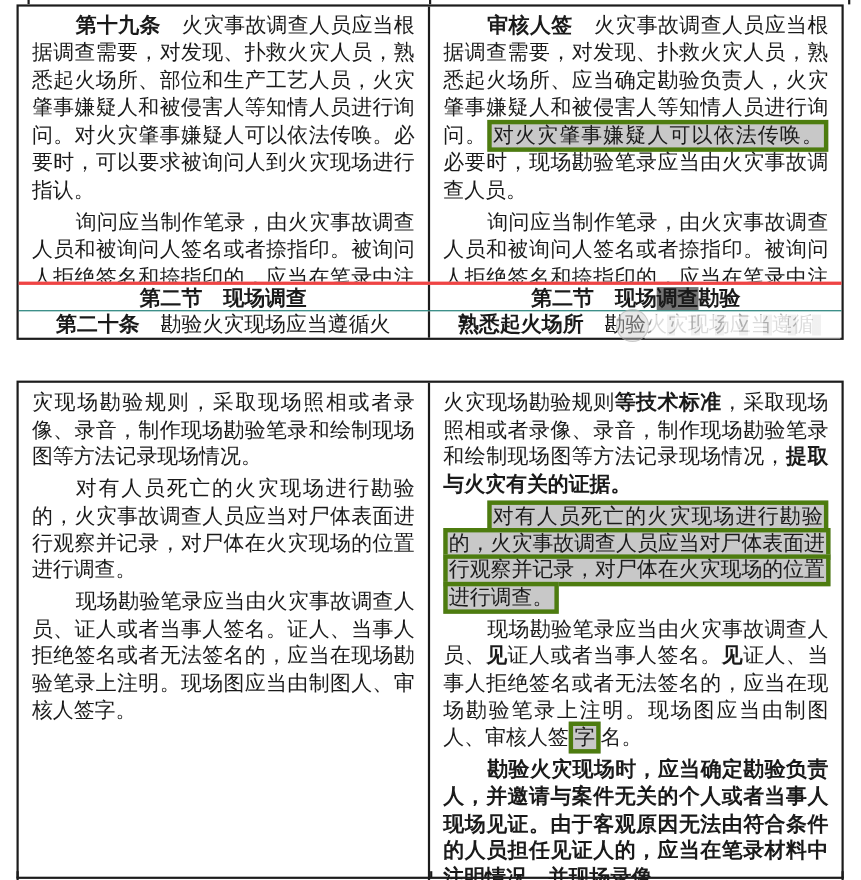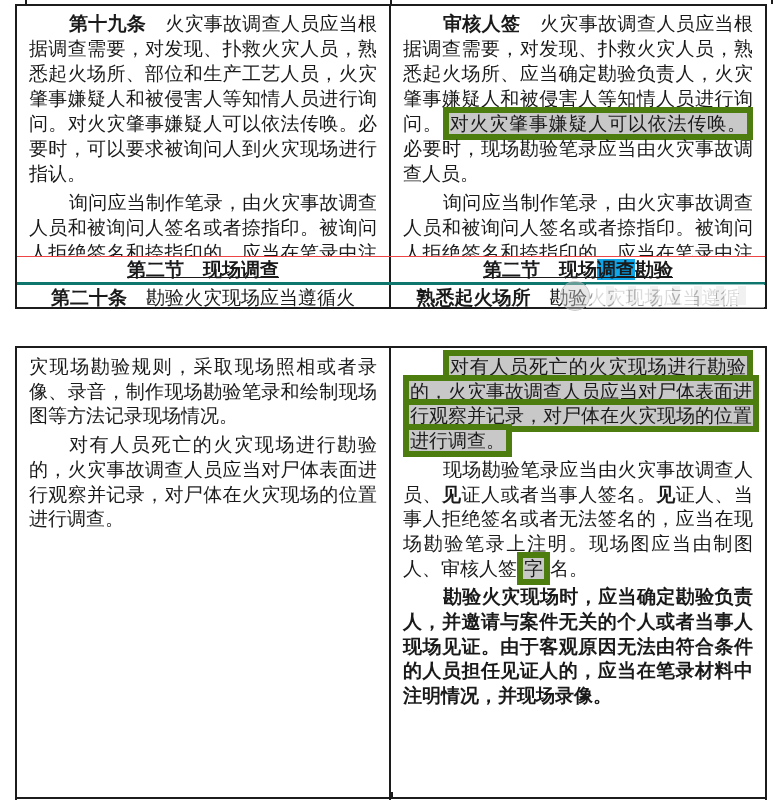--- a/index.html
+++ b/index.html
@@ -10,39 +10,39 @@
     font-size:19px;
   }
   .cmp-table{
     position:absolute;left:15px;width:752px;
     border:2px solid #1c1c1c;box-sizing:border-box;background:#fff;
   }
   .t-top{top:4px;}
   .t-bottom{top:346px;height:456px;display:flex;}
   .row{display:flex;box-sizing:border-box;}
   .row-body{height:250px;}
-  .row-section{height:26px;border-top:1px solid #ef4444;text-decoration:underline;}
-  .row-article{height:25px;border-top:3px solid #0f766e;}
+  .row-section{height:26px;border-top:3px solid #ef4444;}
+  .row-article{height:25px;border-top:1px solid #0f766e;}
   .cell{
     width:50%;box-sizing:border-box;padding:1px 8px 0 8px;
     text-align:justify;line-height:25px;overflow:hidden;position:relative;
   }
   .cell-left{border-right:2px solid #1c1c1c;}
   .t-bottom .cell{line-height:24.7px;padding-top:3px;}
   .cell-center{text-align:center;line-height:25px;padding-top:0;}
   .row-section .cell{font-weight:bold;}
   .para{margin:4px;}
   .para.indent{text-indent:2.1em;}
   .seg-n{font-weight:normal;}
   .seg-b{font-weight:bold;}
   .seg-h{
-    background:#c8c8c8;border:6px solid #4d7c0f;padding:0 1px;
+    background:#c8c8c8;border:4px solid #4d7c0f;padding:0 1px;
     -webkit-box-decoration-break:clone;box-decoration-break:clone;
   }
-  .seg-sh{background:#0ea5e9;}
+  .seg-sh{background:#737373;}
   
   .stub-v{position:absolute;width:2px;background:#1c1c1c;}
   .stub-top1{left:25px;top:0;height:4px;}
   .stub-top2{left:390px;top:0;height:4px;}
   .stub-top3{left:771px;top:0;height:4px;}
   .stub-bot1{left:15px;top:792px;height:6px;}
   .stub-bot2{left:391px;top:792px;height:6px;}
   .stub-bot3{left:765px;top:792px;height:6px;}
   .bottom-line{position:absolute;left:15px;top:797px;width:752px;height:2px;background:#1c1c1c;}
   
@@ -91,22 +91,24 @@
     <div class="watermark" style="top:278px;">
       <div class="wm-circle"></div>
       <div class="wm-haze"></div>
     </div>
   </div>
 
   <div class="cmp-table t-bottom">
     <div class="cell cell-left">
         <div class="para"><span class="seg-n">灾现场勘验规则，采取现场照相或者录像、录音，制作现场勘验笔录和绘制现场图等方法记录现场情况。</span></div>
         <div class="para indent"><span class="seg-n">对有人员死亡的火灾现场进行勘验的，火灾事故调查人员应当对尸体表面进行观察并记录，对尸体在火灾现场的位置进行调查。</span></div>
+        <div class="para indent"><span class="seg-n">现场勘验笔录应当由火灾事故调查人员、证人或者当事人签名。证人、当事人拒绝签名或者无法签名的，应当在现场勘验笔录上注明。现场图应当由制图人、审核人签字。</span></div>
       </div>
     <div class="cell">
+        <div class="para"><span class="seg-n">火灾现场勘验规则</span><span class="seg-b">等技术标准</span><span class="seg-n">，采取现场照相或者录像、录音，制作现场勘验笔录和绘制现场图等方法记录现场情况，</span><span class="seg-b">提取与火灾有关的证据。</span></div>
         <div class="para indent"><span class="seg-h">对有人员死亡的火灾现场进行勘验的，火灾事故调查人员应当对尸体表面进行观察并记录，对尸体在火灾现场的位置进行调查。</span></div>
         <div class="para indent"><span class="seg-n">现场勘验笔录应当由火灾事故调查人员、</span><span class="seg-b">见</span><span class="seg-n">证人或者当事人签名。</span><span class="seg-b">见</span><span class="seg-n">证人、当事人拒绝签名或者无法签名的，应当在现场勘验笔录上注明。现场图应当由制图人、审核人签</span><span class="seg-h">字</span><span class="seg-n">名。</span></div>
         <div class="para indent"><span class="seg-b">勘验火灾现场时，应当确定勘验负责人，并邀请与案件无关的个人或者当事人现场见证。由于客观原因无法由符合条件的人员担任见证人的，应当在笔录材料中注明情况，并现场录像。</span></div>
       </div>
   </div>
 
   <div class="stub-v stub-bot1"></div>
   <div class="stub-v stub-bot2"></div>
   <div class="stub-v stub-bot3"></div>
   <div class="bottom-line"></div>

